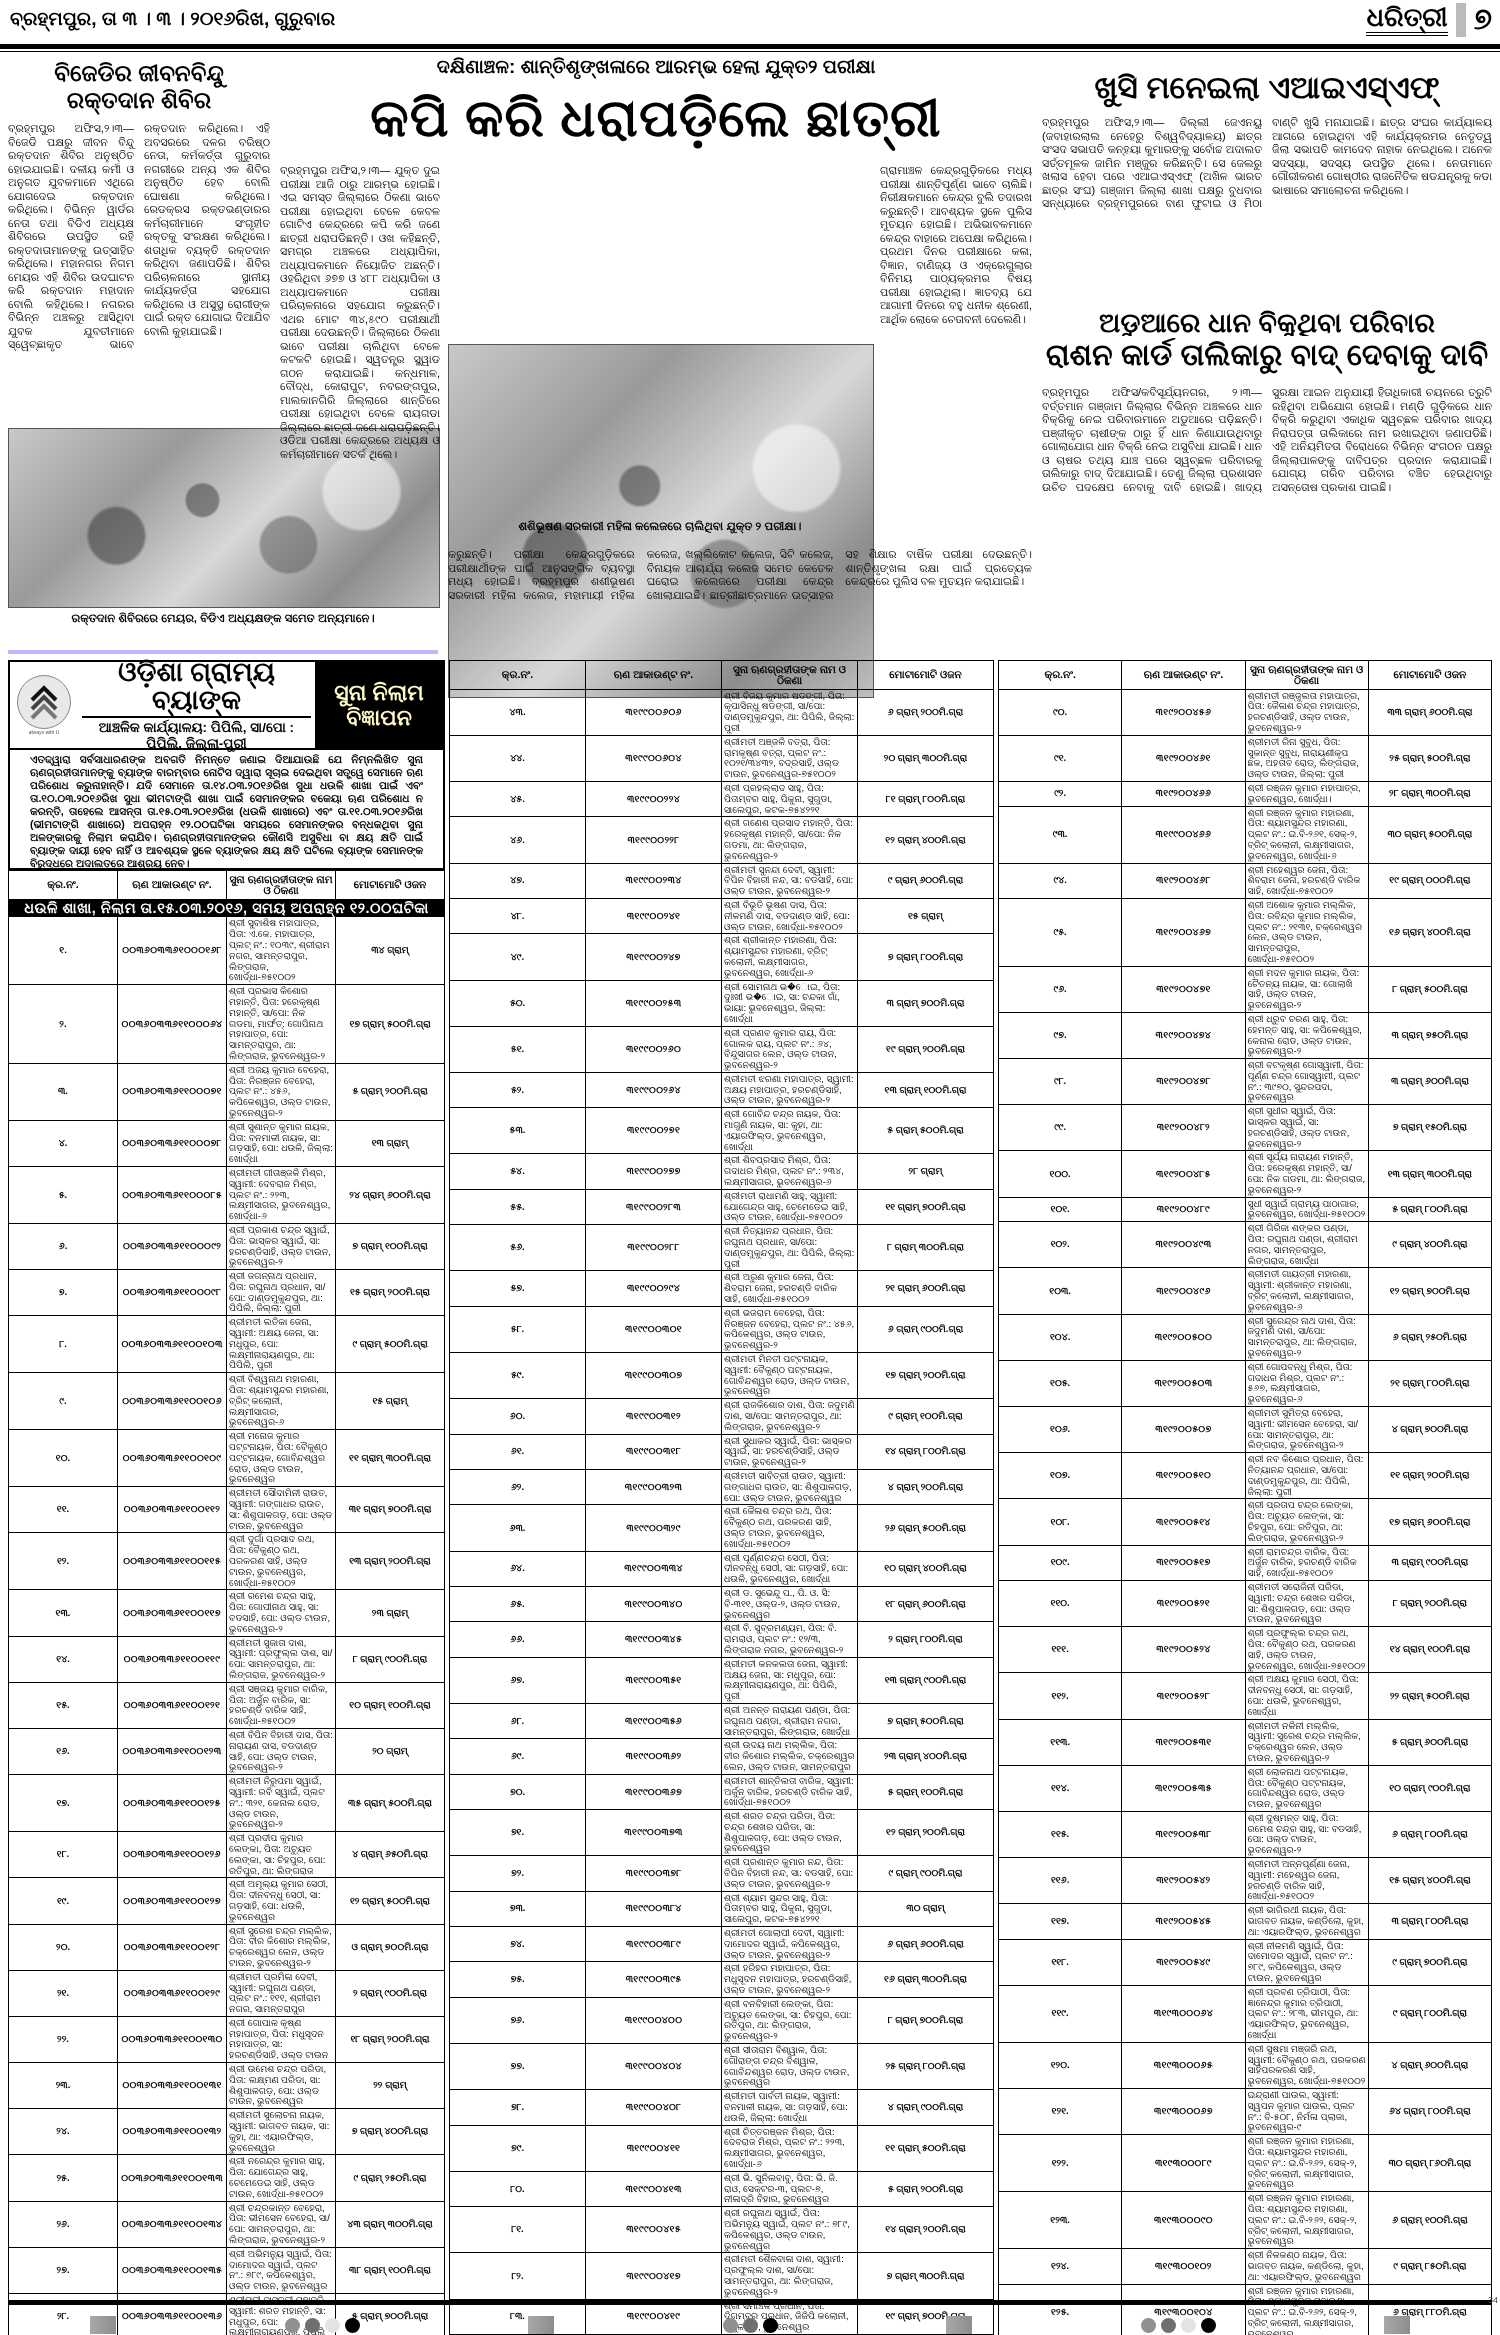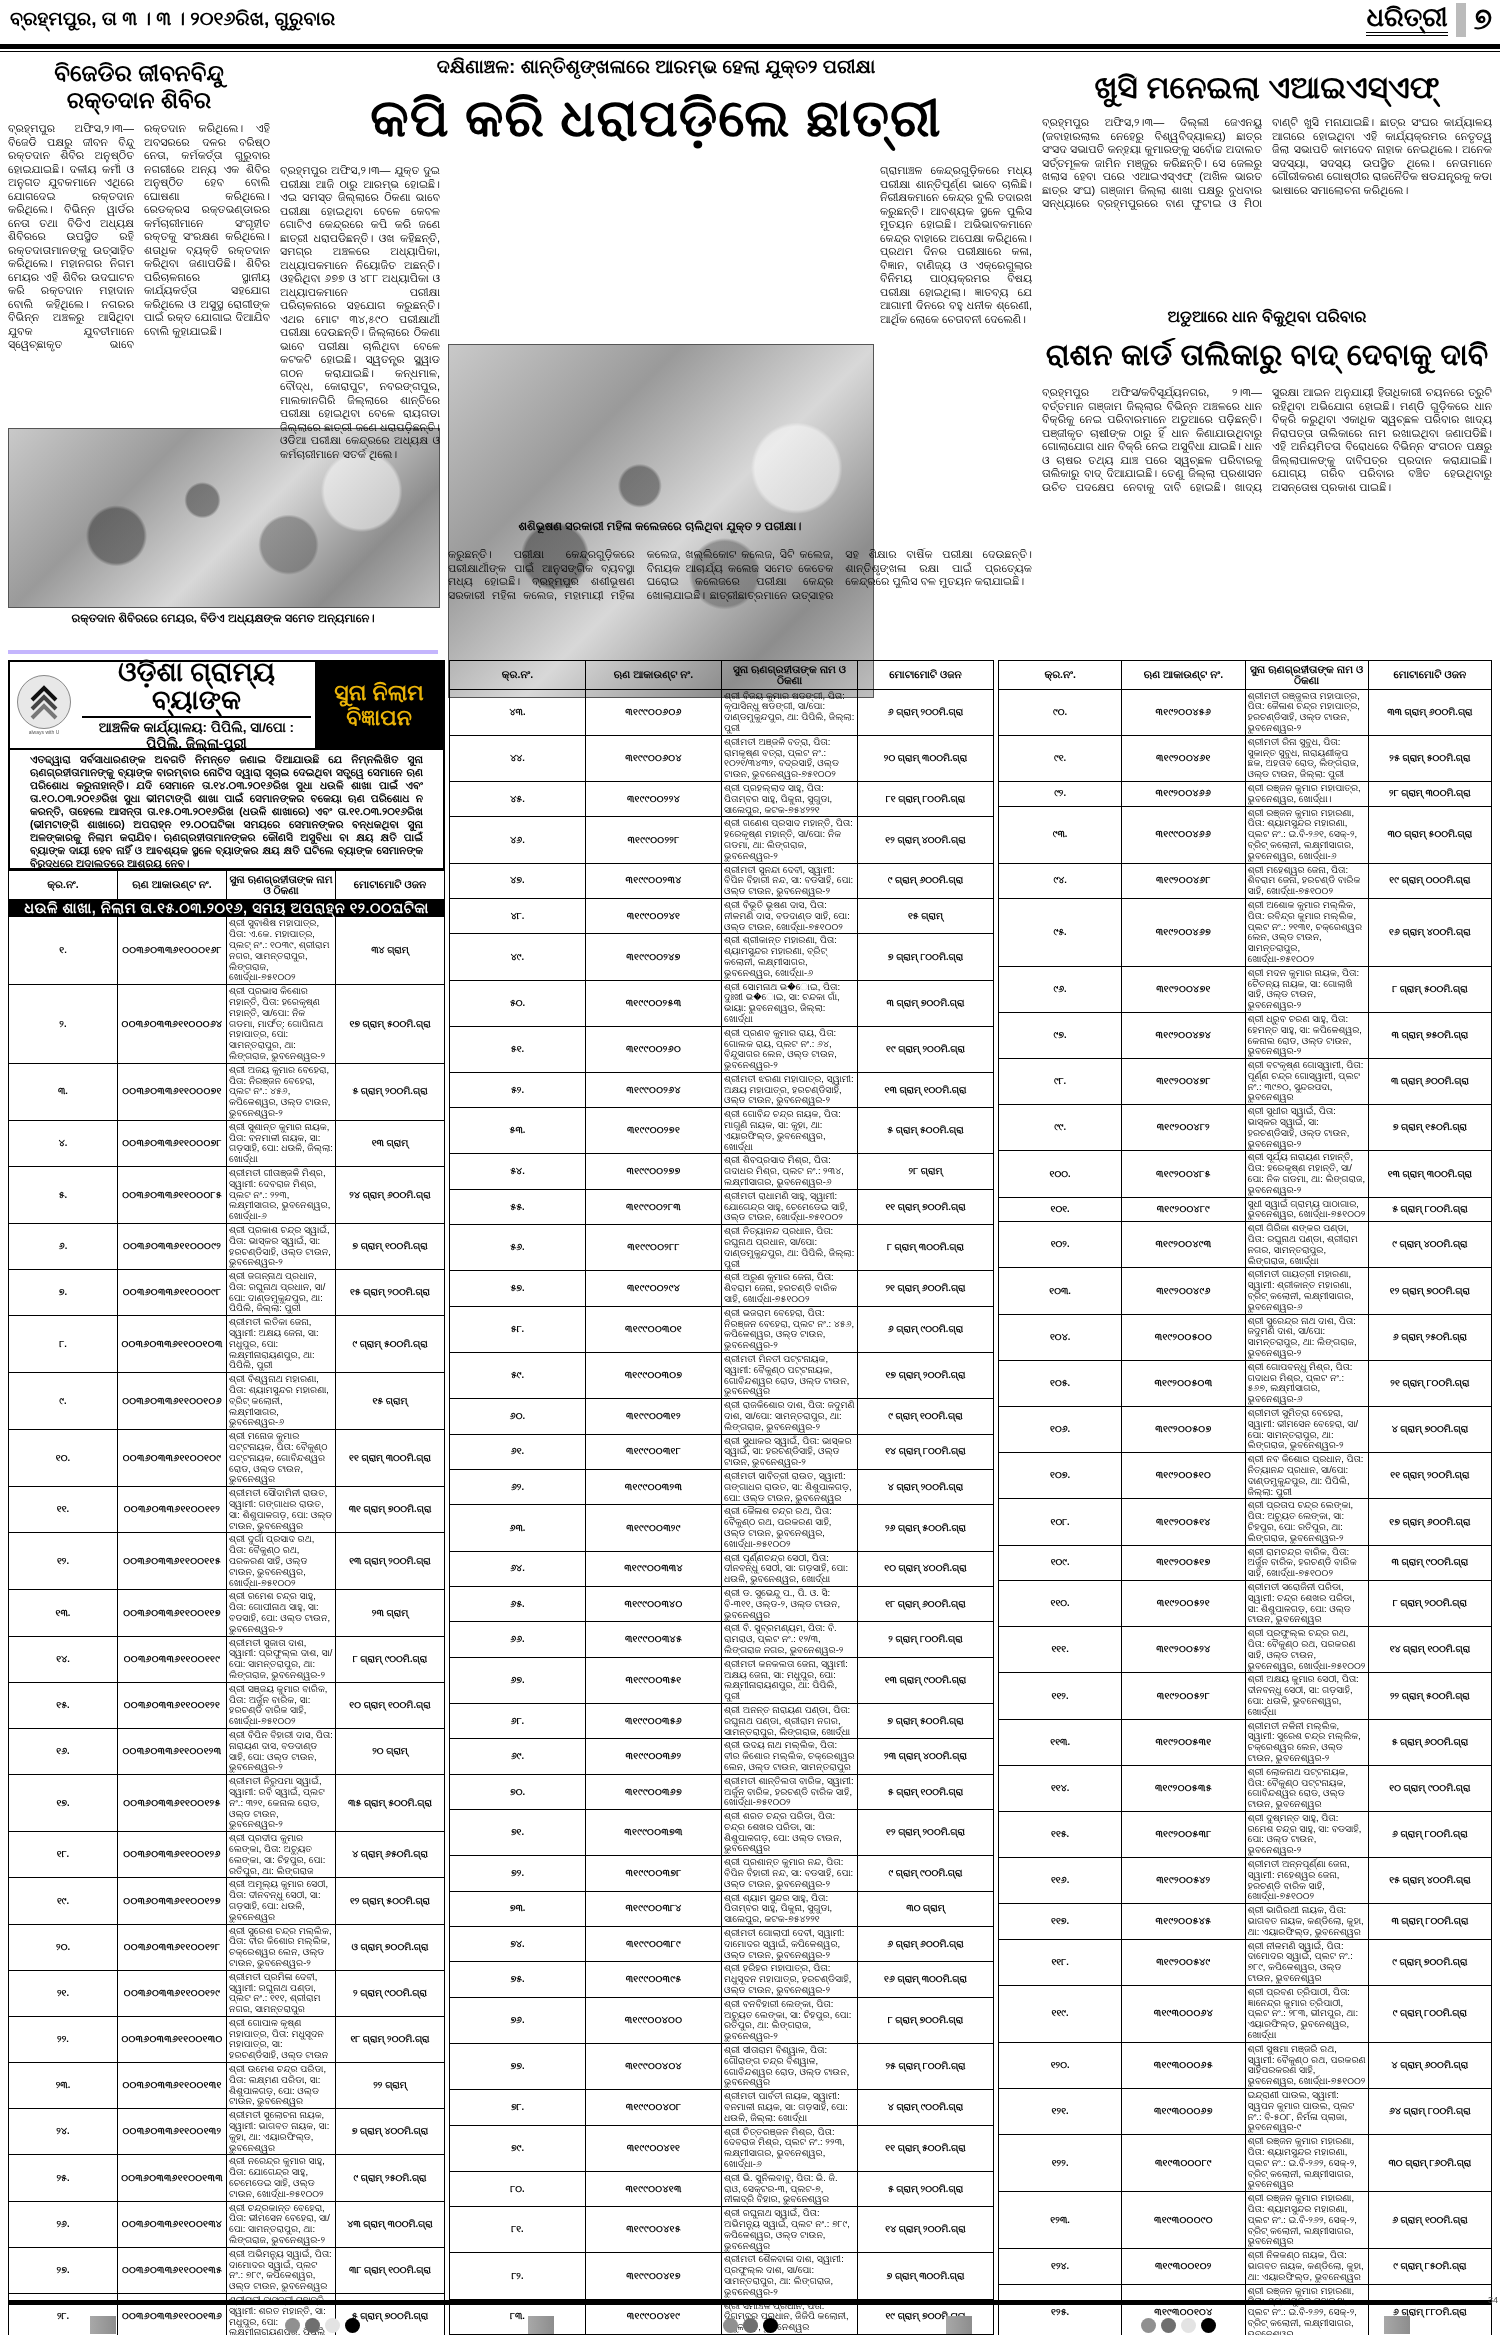--- a/index.html
+++ b/index.html
@@ -31,21 +31,21 @@
   
   .bank{left:8px;top:660px;width:1484px;height:1632px;display:grid;grid-template-columns:437px 545px 494px;grid-column-gap:4px;position:absolute;}
   .grp{position:relative;}
   .bank-head{border:2px solid #000;display:flex;align-items:stretch;height:86px;}
   .logo-wrap{width:64px;display:flex;flex-direction:column;align-items:center;justify-content:center;border-right:none;padding:2px;}
   .logo-circle{width:52px;height:52px;border-radius:50%;background:#e8e8e8;border:1px solid #888;display:flex;align-items:center;justify-content:center;}
   .logo-sub{font-size:5px;color:#555;}
   .bank-title{flex:1;display:flex;flex-direction:column;justify-content:center;padding:8px 4px;}
   .bank-name{font-size:27px;font-weight:bold;text-align:center;line-height:1.05;}
   .bank-office{font-size:13.5px;font-weight:bold;text-align:center;border-top:2px solid #000;margin-top:2px;padding-top:2px;}
-  .auction-box{width:128px;background:#000;color:#eab308;display:flex;flex-direction:column;align-items:center;justify-content:center;font-weight:bold;font-size:22px;line-height:1.15;text-align:center;}
+  .auction-box{width:128px;background:#000;color:#fef9c3;display:flex;flex-direction:column;align-items:center;justify-content:center;font-weight:bold;font-size:22px;line-height:1.15;text-align:center;}
   .notice{border:2px solid #000;border-top:none;font-size:10.6px;line-height:13px;font-weight:bold;text-align:justify;padding:3px 20px;height:112px;overflow:hidden;}
   table.loans{border-collapse:collapse;width:100%;table-layout:fixed;}
   table.loans td,table.loans th{border:1px solid #000;font-size:9.4px;line-height:10.8px;padding:1px 2px;vertical-align:middle;word-wrap:break-word;}
   table.loans th{font-weight:bold;font-size:10.5px;text-align:center;padding:3px 1px;}
   td.c0{width:24px;text-align:center;font-weight:bold;}
   td.c1{width:102px;text-align:center;font-weight:bold;letter-spacing:.3px;}
   td.c3{width:74px;text-align:center;font-weight:bold;}
   .g1 td.c1{width:118px;}
   tr.band td{background:#000;color:#fff;font-weight:bold;font-size:14.5px;text-align:center;padding:3px 2px;letter-spacing:.5px;}
   
@@ -83,21 +83,21 @@
   <div class="abs hl" style="left:272px;top:30px;width:752px;height:70px;font-size:52px;line-height:64px;letter-spacing:1px;">କପି କରି ଧରାପଡ଼ିଲେ ଛାତ୍ରୀ</div>
   <div class="abs body-txt" style="left:272px;top:108px;width:160px;height:482px;">ବ୍ରହ୍ମପୁର ଅଫିସ,୨।୩— ଯୁକ୍ତ ଦୁଇ ପରୀକ୍ଷା ଆଜି ଠାରୁ ଆରମ୍ଭ ହୋଇଛି। ଏଇ ସମସ୍ତ ଜିଲ୍ଲାରେ ଠିକଣା ଭାବେ ପରୀକ୍ଷା ହୋଇଥିବା ବେଳେ କେବଳ ଗୋଟିଏ କେନ୍ଦ୍ରରେ କପି କରି ଜଣେ ଛାତ୍ରୀ ଧରାପଡିଛନ୍ତି। ଓଖ କହିଛନ୍ତି, ସମଗ୍ର ଅଞ୍ଚଳରେ ଅଧ୍ୟାପିକା, ଅଧ୍ୟାପକମାନେ ନିୟୋଜିତ ଅଛନ୍ତି। ଓହରିଥିବା ୬୭୭ ଓ ୪୮୮ ଅଧ୍ୟାପିକା ଓ ଅଧ୍ୟାପକମାନେ ପରୀକ୍ଷା ପରିଚାଳନାରେ ସହଯୋଗ କରୁଛନ୍ତି। ଏଥର ମୋଟ ୩୪,୫୯୦ ପରୀକ୍ଷାର୍ଥୀ ପରୀକ୍ଷା ଦେଉଛନ୍ତି। ଜିଲ୍ଲାରେ ଠିକଣା ଭାବେ ପରୀକ୍ଷା ଚାଲିଥିବା ବେଳେ କଟକଟି ହୋଇଛି। ସ୍ୱତନ୍ତ୍ର ସ୍କ୍ୱାଡ ଗଠନ କରାଯାଇଛି। କନ୍ଧମାଳ, ବୌଦ୍ଧ, କୋରାପୁଟ, ନବରଙ୍ଗପୁର, ମାଲକାନଗିରି ଜିଲ୍ଲାରେ ଶାନ୍ତିରେ ପରୀକ୍ଷା ହୋଇଥିବା ବେଳେ ରାୟଗଡା ଜିଲ୍ଲାରେ ଛାତ୍ରୀ ଜଣେ ଧରାପଡ଼ିଛନ୍ତି। ଓଡିଆ ପରୀକ୍ଷା କେନ୍ଦ୍ରରେ ଅଧ୍ୟକ୍ଷ ଓ କର୍ମଚାରୀମାନେ ସତର୍କ ଥିଲେ।</div>
   <div class="abs photo" style="left:440px;top:108px;width:424px;height:352px;"></div>
   <div class="abs caption" style="left:440px;top:464px;width:424px;height:22px;">ଶଶିଭୂଷଣ ସରକାରୀ ମହିଳା କଲେଜରେ ଚାଲିଥିବା ଯୁକ୍ତ ୨ ପରୀକ୍ଷା।</div>
   <div class="abs body-txt" style="left:872px;top:108px;width:152px;height:378px;">ଗ୍ରାମାଞ୍ଚଳ କେନ୍ଦ୍ରଗୁଡ଼ିକରେ ମଧ୍ୟ ପରୀକ୍ଷା ଶାନ୍ତିପୂର୍ଣ୍ଣ ଭାବେ ଚାଲିଛି। ନିରୀକ୍ଷକମାନେ କେନ୍ଦ୍ର ବୁଲି ତଦାରଖ କରୁଛନ୍ତି। ଆବଶ୍ୟକ ସ୍ଥଳେ ପୁଲିସ ମୁତୟନ ହୋଇଛି। ଅଭିଭାବକମାନେ କେନ୍ଦ୍ର ବାହାରେ ଅପେକ୍ଷା କରିଥିଲେ। ପ୍ରଥମ ଦିନର ପରୀକ୍ଷାରେ କଳା, ବିଜ୍ଞାନ, ବାଣିଜ୍ୟ ଓ ଏକ୍ରେଗୁଲାର ବିନିମୟ ପାଠ୍ୟକ୍ରମର ବିଷୟ ପରୀକ୍ଷା ହୋଇଥିଲା। ଜ୍ଞାତବ୍ୟ ଯେ ଆଗାମୀ ଦିନରେ ବହୁ ଧନୀକ ଶ୍ରେଣୀ, ଆର୍ଥିକ ଲୋକେ ଚେତାବନୀ ଦେଲେଣି।</div>
   <div class="abs body-txt" style="left:440px;top:492px;width:584px;height:98px;column-count:3;column-gap:12px;">କରୁଛନ୍ତି। ପରୀକ୍ଷା କେନ୍ଦ୍ରଗୁଡ଼ିକରେ ପରୀକ୍ଷାର୍ଥୀଙ୍କ ପାଇଁ ଆନୁସଙ୍ଗିକ ବ୍ୟବସ୍ଥା ମଧ୍ୟ ହୋଇଛି। ବ୍ରହ୍ମପୁର ଶଶୀଭୂଷଣ ସରକାରୀ ମହିଳା କଲେଜ, ମହାମାୟୀ ମହିଳା କଲେଜ, ଖଲ୍ଲିକୋଟ କଲେଜ, ସିଟି କଲେଜ, ବିନାୟକ ଆଚାର୍ଯ୍ୟ କଲେଜ ସମେତ କେତେକ ଘରୋଇ କଲେଜରେ ପରୀକ୍ଷା କେନ୍ଦ୍ର ଖୋଲାଯାଇଛି। ଛାତ୍ରୀଛାତ୍ରମାନେ ଉତ୍ସାହର ସହ ଶିକ୍ଷାର ବାର୍ଷିକ ପରୀକ୍ଷା ଦେଉଛନ୍ତି। ଶାନ୍ତିଶୃଙ୍ଖଳା ରକ୍ଷା ପାଇଁ ପ୍ରତ୍ୟେକ କେନ୍ଦ୍ରରେ ପୁଲିସ ବଳ ମୁତୟନ କରାଯାଇଛି।</div>
 
   <div class="abs hl" style="left:1034px;top:14px;width:450px;height:40px;font-size:31px;">ଖୁସି ମନେଇଲା ଏଆଇଏସ୍ଏଫ୍</div>
   <div class="abs body-txt two-col" style="left:1034px;top:60px;width:450px;height:186px;">ବ୍ରହ୍ମପୁର ଅଫିସ,୨।୩— ଦିଲ୍ଲୀ ଜେଏନୟୁ (ଜବାହାରଲାଲ ନେହେରୁ ବିଶ୍ୱବିଦ୍ୟାଳୟ) ଛାତ୍ର ସଂସଦ ସଭାପତି କନ୍ହୟା କୁମାରଙ୍କୁ ସର୍ବୋଚ୍ଚ ଅଦାଲତ ସର୍ତ୍ତମୂଳକ ଜାମିନ ମଞ୍ଜୁର କରିଛନ୍ତି। ସେ ଜେଲରୁ ଖଲାସ ହେବା ପରେ ଏଆଇଏସ୍ଏଫ୍ (ଅଖିଳ ଭାରତ ଛାତ୍ର ସଂଘ) ଗଞ୍ଜାମ ଜିଲ୍ଲା ଶାଖା ପକ୍ଷରୁ ବୁଧବାର ସନ୍ଧ୍ୟାରେ ବ୍ରହ୍ମପୁରରେ ବାଣ ଫୁଟାଇ ଓ ମିଠା ବାଣ୍ଟି ଖୁସି ମନାଯାଇଛି। ଛାତ୍ର ସଂଘର କାର୍ଯ୍ୟାଳୟ ଆଗରେ ହୋଇଥିବା ଏହି କାର୍ଯ୍ୟକ୍ରମର ନେତୃତ୍ୱ ଜିଲା ସଭାପତି କାମଦେବ ନାହାକ ନେଇଥିଲେ। ଅନେକ ସଦସ୍ୟା, ସଦସ୍ୟ ଉପସ୍ଥିତ ଥିଲେ। ନେତାମାନେ ଗୌରୀକରଣ ଗୋଷ୍ଠୀର ରାଜନୈତିକ ଷଡଯନ୍ତ୍ରକୁ କଡା ଭାଷାରେ ସମାଲୋଚନା କରିଥିଲେ।</div>
 
-  <div class="abs hl" style="left:1034px;top:252px;width:450px;height:28px;font-size:16px;">ଅଡୁଆରେ ଧାନ ବିକୁଥିବା ପରିବାର</div>
+  <div class="abs hl" style="left:1034px;top:252px;width:450px;height:28px;font-size:27px;">ଅଡୁଆରେ ଧାନ ବିକୁଥିବା ପରିବାର</div>
   <div class="abs hl" style="left:1034px;top:282px;width:450px;height:40px;font-size:30px;">ରାଶନ କାର୍ଡ ତାଲିକାରୁ ବାଦ୍ ଦେବାକୁ ଦାବି</div>
   <div class="abs body-txt two-col" style="left:1034px;top:330px;width:450px;height:260px;">ବ୍ରହ୍ମପୁର ଅଫିସ/କବିସୂର୍ଯ୍ୟନଗର, ୨।୩— ବର୍ତ୍ତମାନ ଗଞ୍ଜାମ ଜିଲ୍ଲାର ବିଭିନ୍ନ ଅଞ୍ଚଳରେ ଧାନ ବିକ୍ରିକୁ ନେଇ ପରିବାରମାନେ ଅଡୁଆରେ ପଡ଼ିଛନ୍ତି। ପଞ୍ଜୀକୃତ ଚାଷୀଙ୍କ ଠାରୁ ହିଁ ଧାନ କିଣାଯାଉଥିବାରୁ ଗୋଲାଯୋଗ ଧାନ ବିକ୍ରି ନେଇ ଅସୁବିଧା ଯାଇଛି। ଧାନ ଓ ଚାଷର ତଥ୍ୟ ଯାଞ୍ଚ ପରେ ସ୍ୱଚ୍ଛଳ ପରିବାରକୁ ତାଲିକାରୁ ବାଦ୍ ଦିଆଯାଇଛି। ତେଣୁ ଜିଲ୍ଲା ପ୍ରଶାସନ ଉଚିତ ପଦକ୍ଷେପ ନେବାକୁ ଦାବି ହୋଇଛି। ଖାଦ୍ୟ ସୁରକ୍ଷା ଆଇନ ଅନୁଯାୟୀ ହିତାଧିକାରୀ ଚୟନରେ ତ୍ରୁଟି ରହିଥିବା ଅଭିଯୋଗ ହୋଇଛି। ମଣ୍ଡି ଗୁଡ଼ିକରେ ଧାନ ବିକ୍ରି କରୁଥିବା ଏକାଧିକ ସ୍ୱଚ୍ଛଳ ପରିବାର ଖାଦ୍ୟ ନିରାପତ୍ତା ତାଲିକାରେ ନାମ ରଖାଇଥିବା ଜଣାପଡିଛି। ଏହି ଅନିୟମିତତା ବିରୋଧରେ ବିଭିନ୍ନ ସଂଗଠନ ପକ୍ଷରୁ ଜିଲ୍ଲାପାଳଙ୍କୁ ଦାବିପତ୍ର ପ୍ରଦାନ କରାଯାଇଛି। ଯୋଗ୍ୟ ଗରିବ ପରିବାର ବଞ୍ଚିତ ହେଉଥିବାରୁ ଅସନ୍ତୋଷ ପ୍ରକାଶ ପାଇଛି।</div>
 </div>
 
 <div class="bank">
 
   <div class="grp g1">
     <div class="bank-head">
       <div class="logo-wrap">
         <div class="logo-circle">

